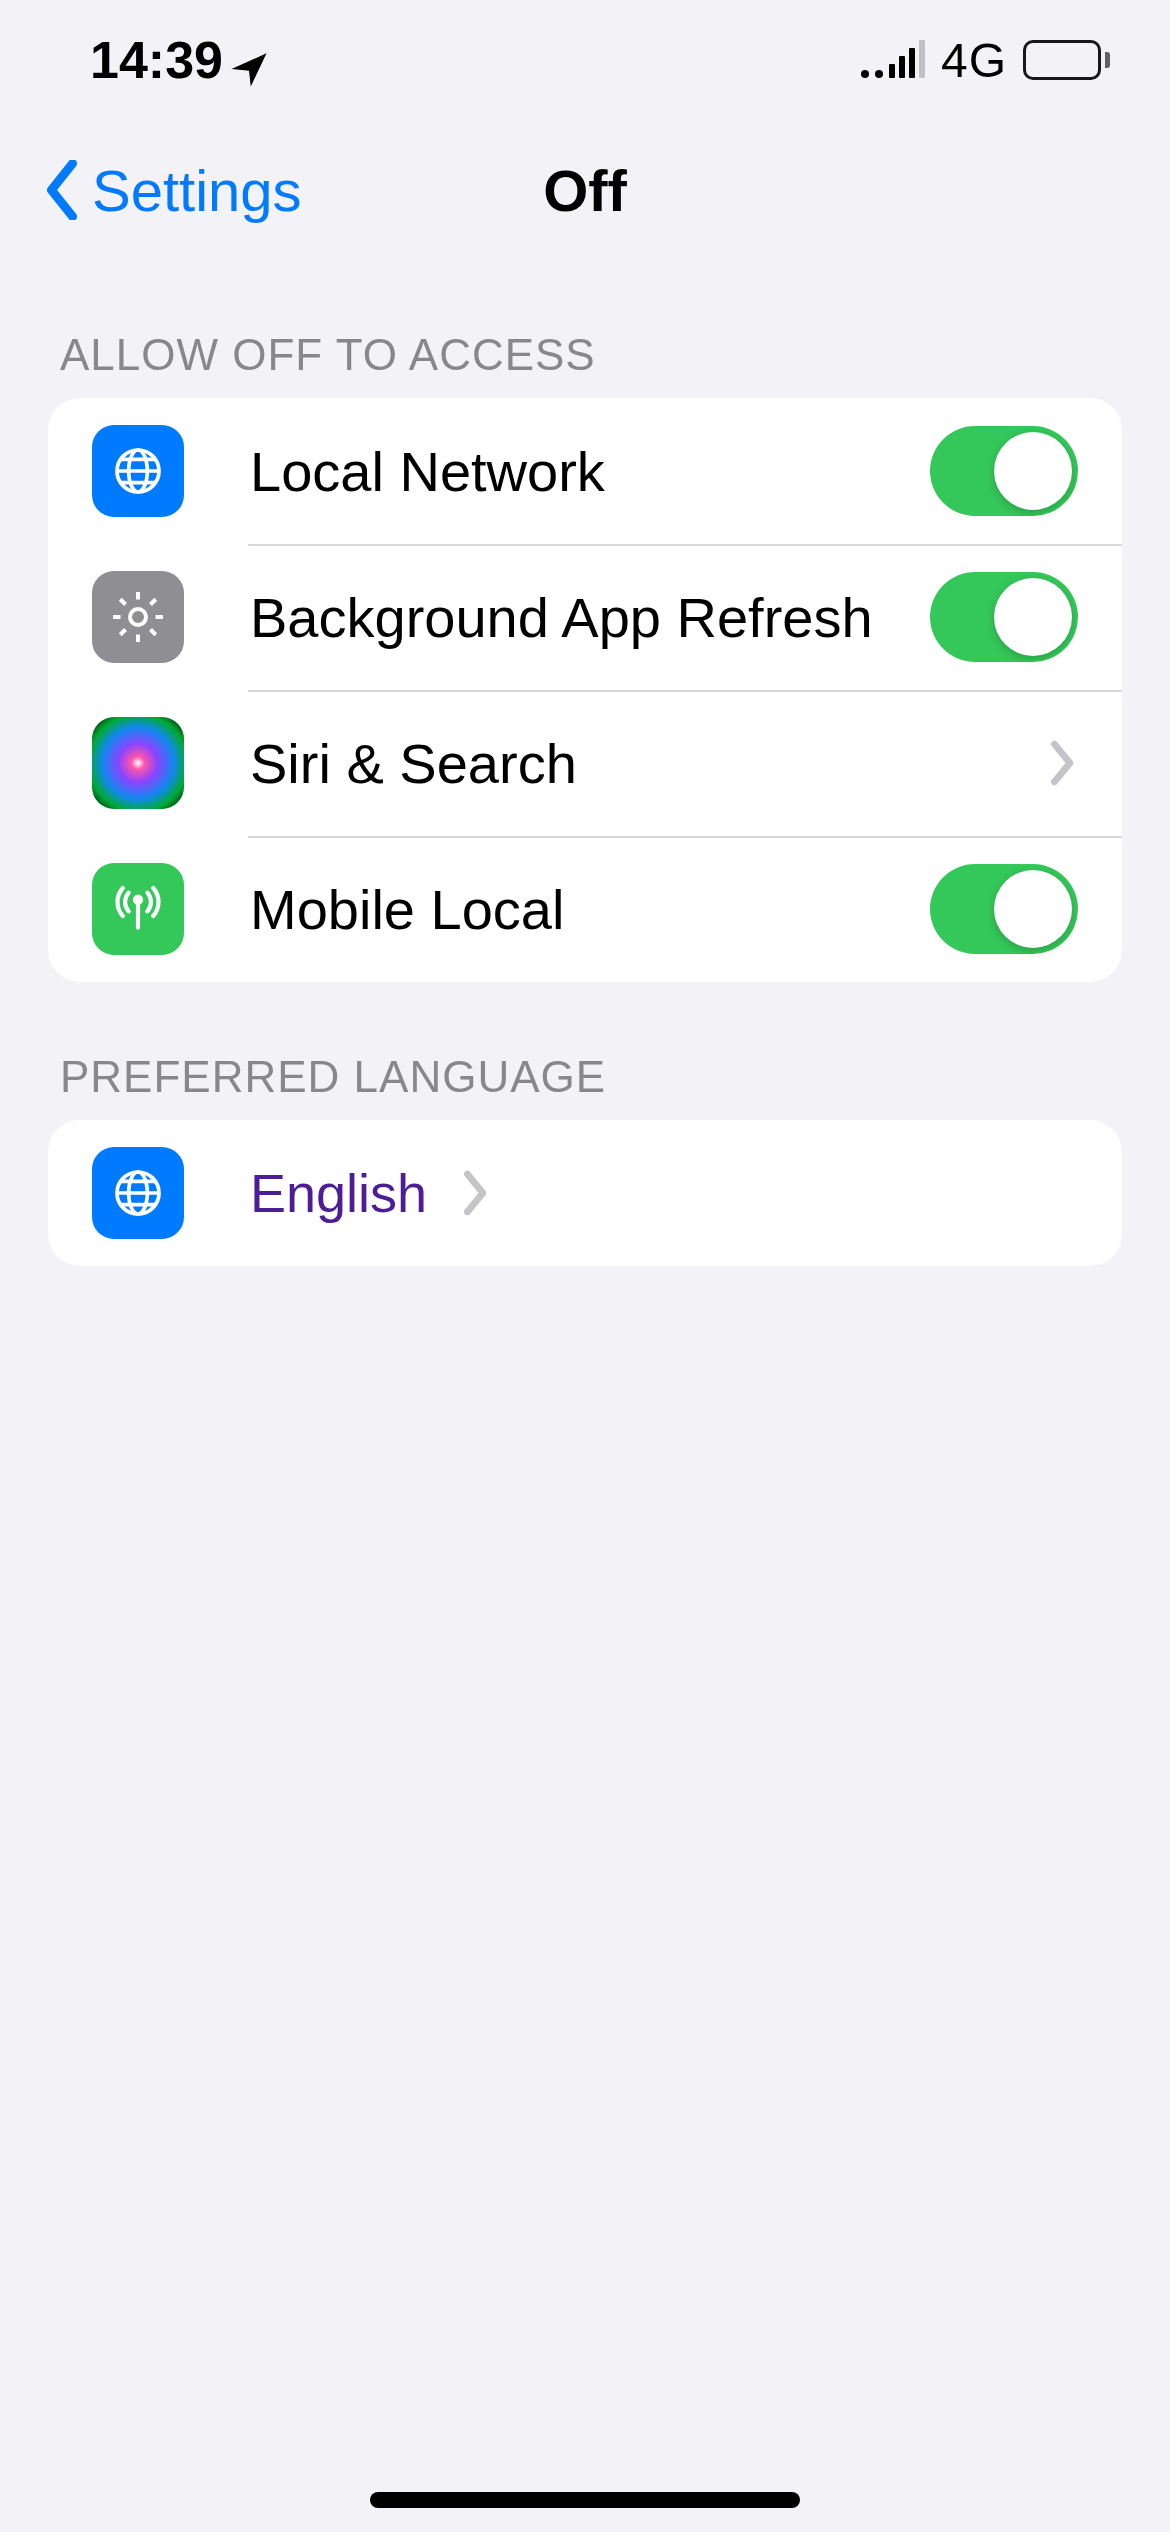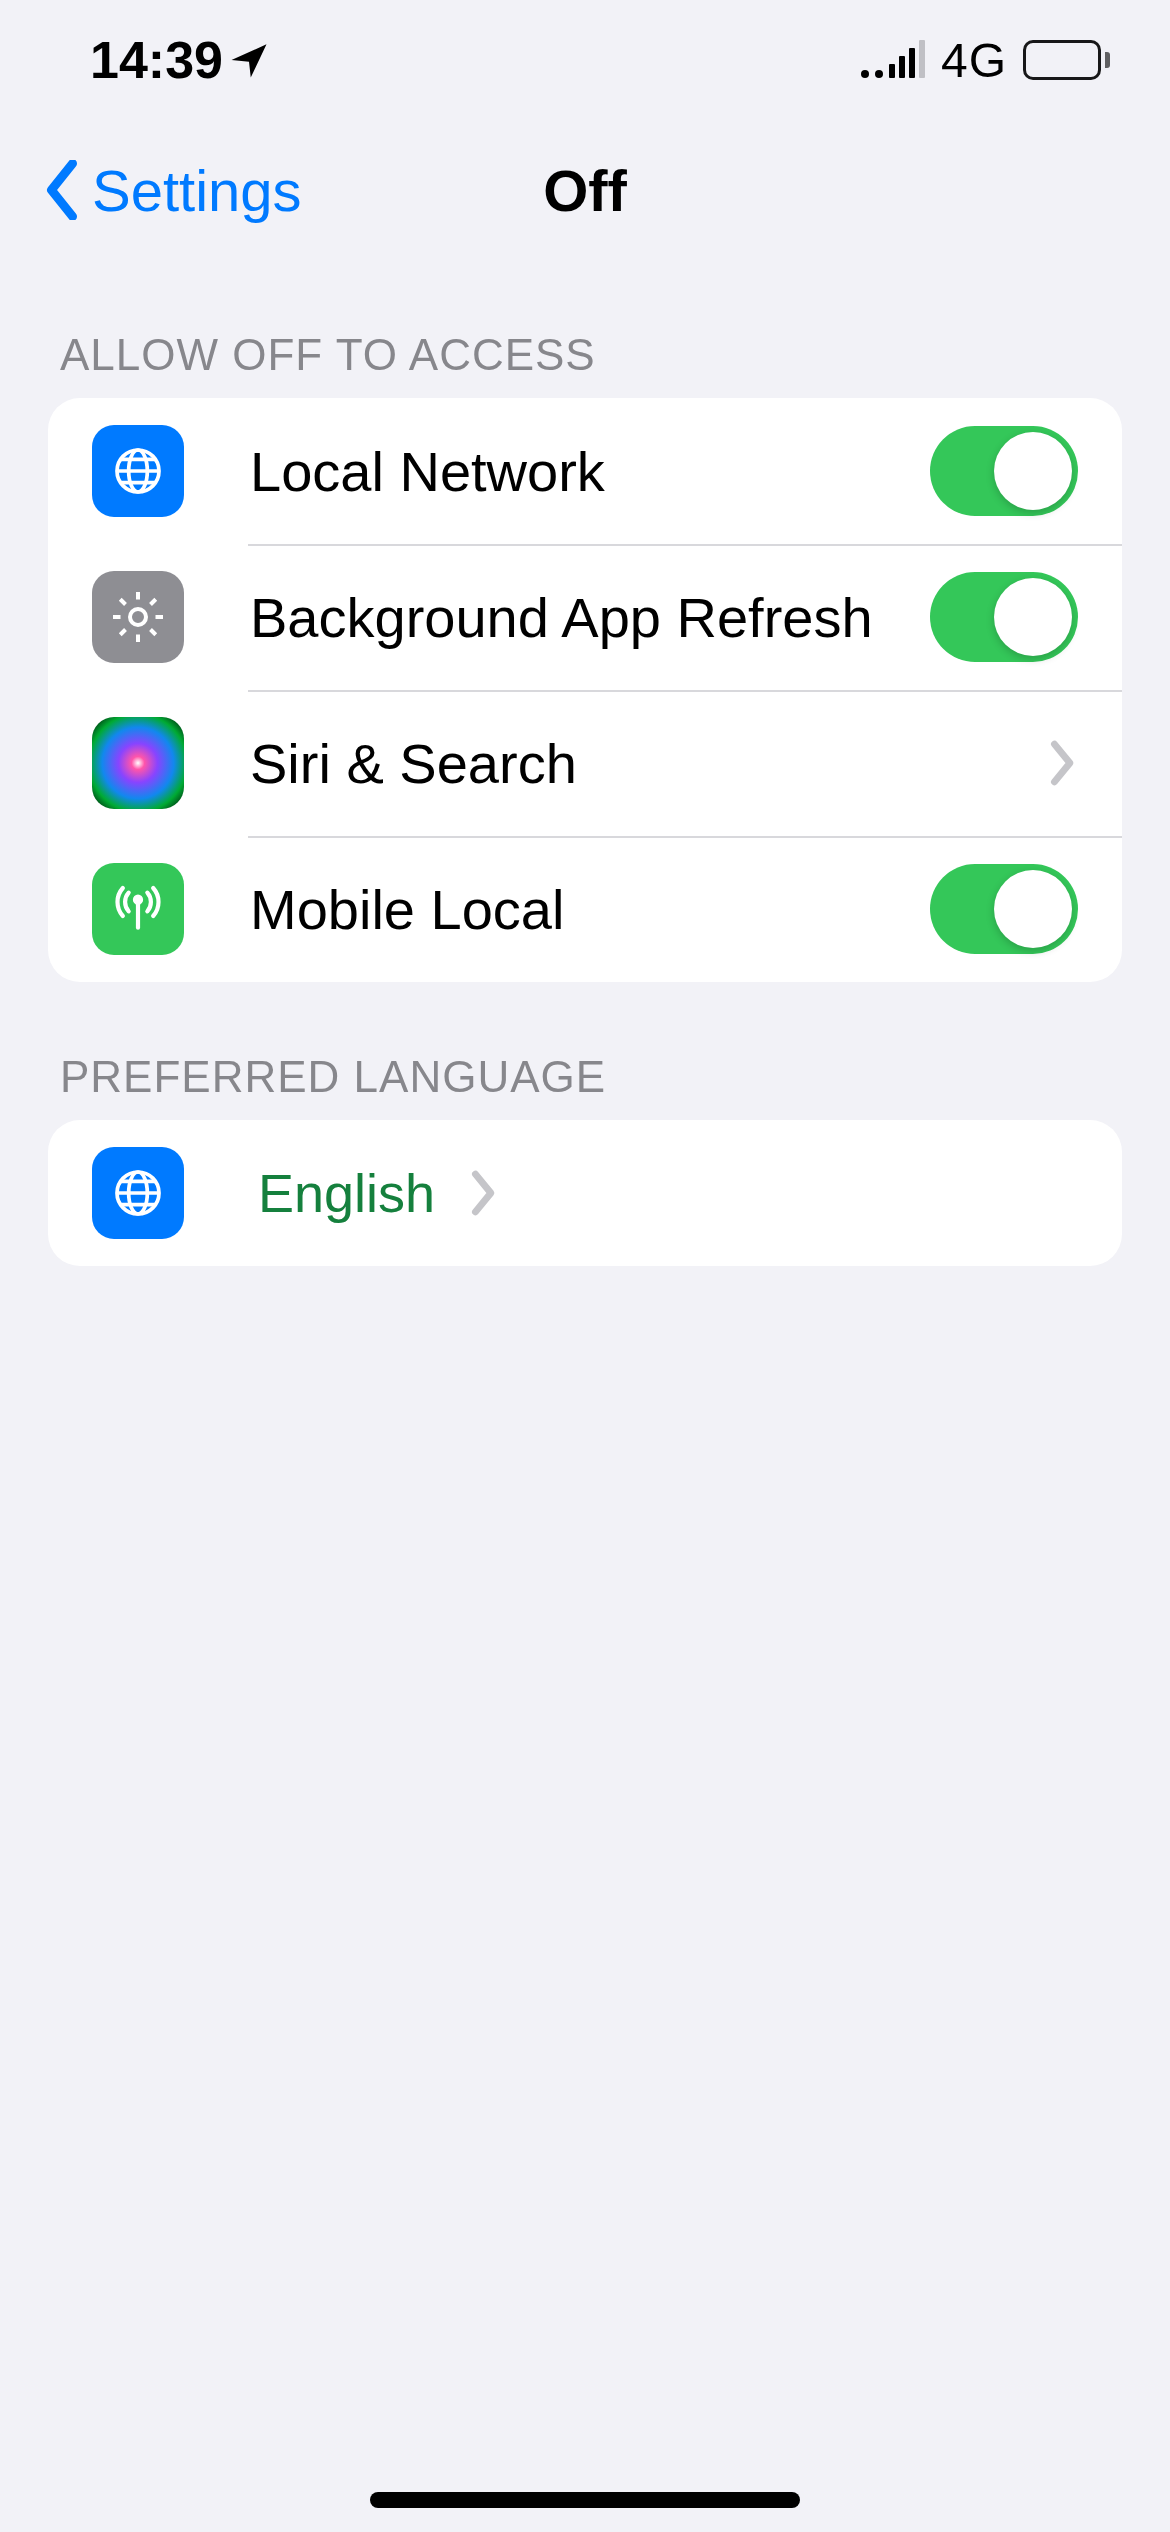--- a/index.html
+++ b/index.html
@@ -16,21 +16,21 @@
   
   .status-bar {
     height: 120px;
     display: flex;
     align-items: center;
     justify-content: space-between;
     padding: 0 60px 0 90px;
     font-size: 52px;
     font-weight: 600;
   }
-  .status-left { display: flex; align-items: center; gap: 5px; }
+  .status-left { display: flex; align-items: flex-end; gap: 5px; }
   .status-right { display: flex; align-items: center; gap: 16px; text-align: right; }
   .location-arrow { display: inline-flex; }
   .signal-group { display:flex; align-items:flex-end; gap:4px; height:36px;}
   .signal-bar { width:6px; background:#000; border-radius:1px;}
   .signal-bar.dim { background:#c0c0c5;}
   .signal-dot { width:8px; height:8px; border-radius:50%; background:#000; margin-right:2px; align-self:flex-end; margin-bottom:0;}
   .net-label { font-size:48px; font-weight:500; letter-spacing:1px;}
   .battery { display:flex; align-items:center; gap:4px;}
   .battery-body { width:78px; height:40px; border:3px solid #000; border-radius:10px; padding:3px; opacity:0.9;}
   .battery-fill { height:100%; width:65%; background:#000; border-radius:5px;}
@@ -96,21 +96,21 @@
     width: 92px;
     height: 92px;
     border-radius: 22px;
     display:flex;
     align-items:center;
     justify-content:center;
     flex-shrink:0;
     margin-right: 46px;
   }
   .row-label { flex:1; font-weight:400; }
-  .row-value { color:#15803d; font-size:54px; margin-right:14px;margin-left:8px;}
+  .row-value { color:#4c1d95; font-size:54px; margin-right:14px;}
   .disclosure { color:#c5c5c9; display:inline-flex; }
 
   
   .toggle {
     width: 148px;
     height: 90px;
     border-radius: 45px;
     position: relative;
     background:#e9e9eb;
   }

